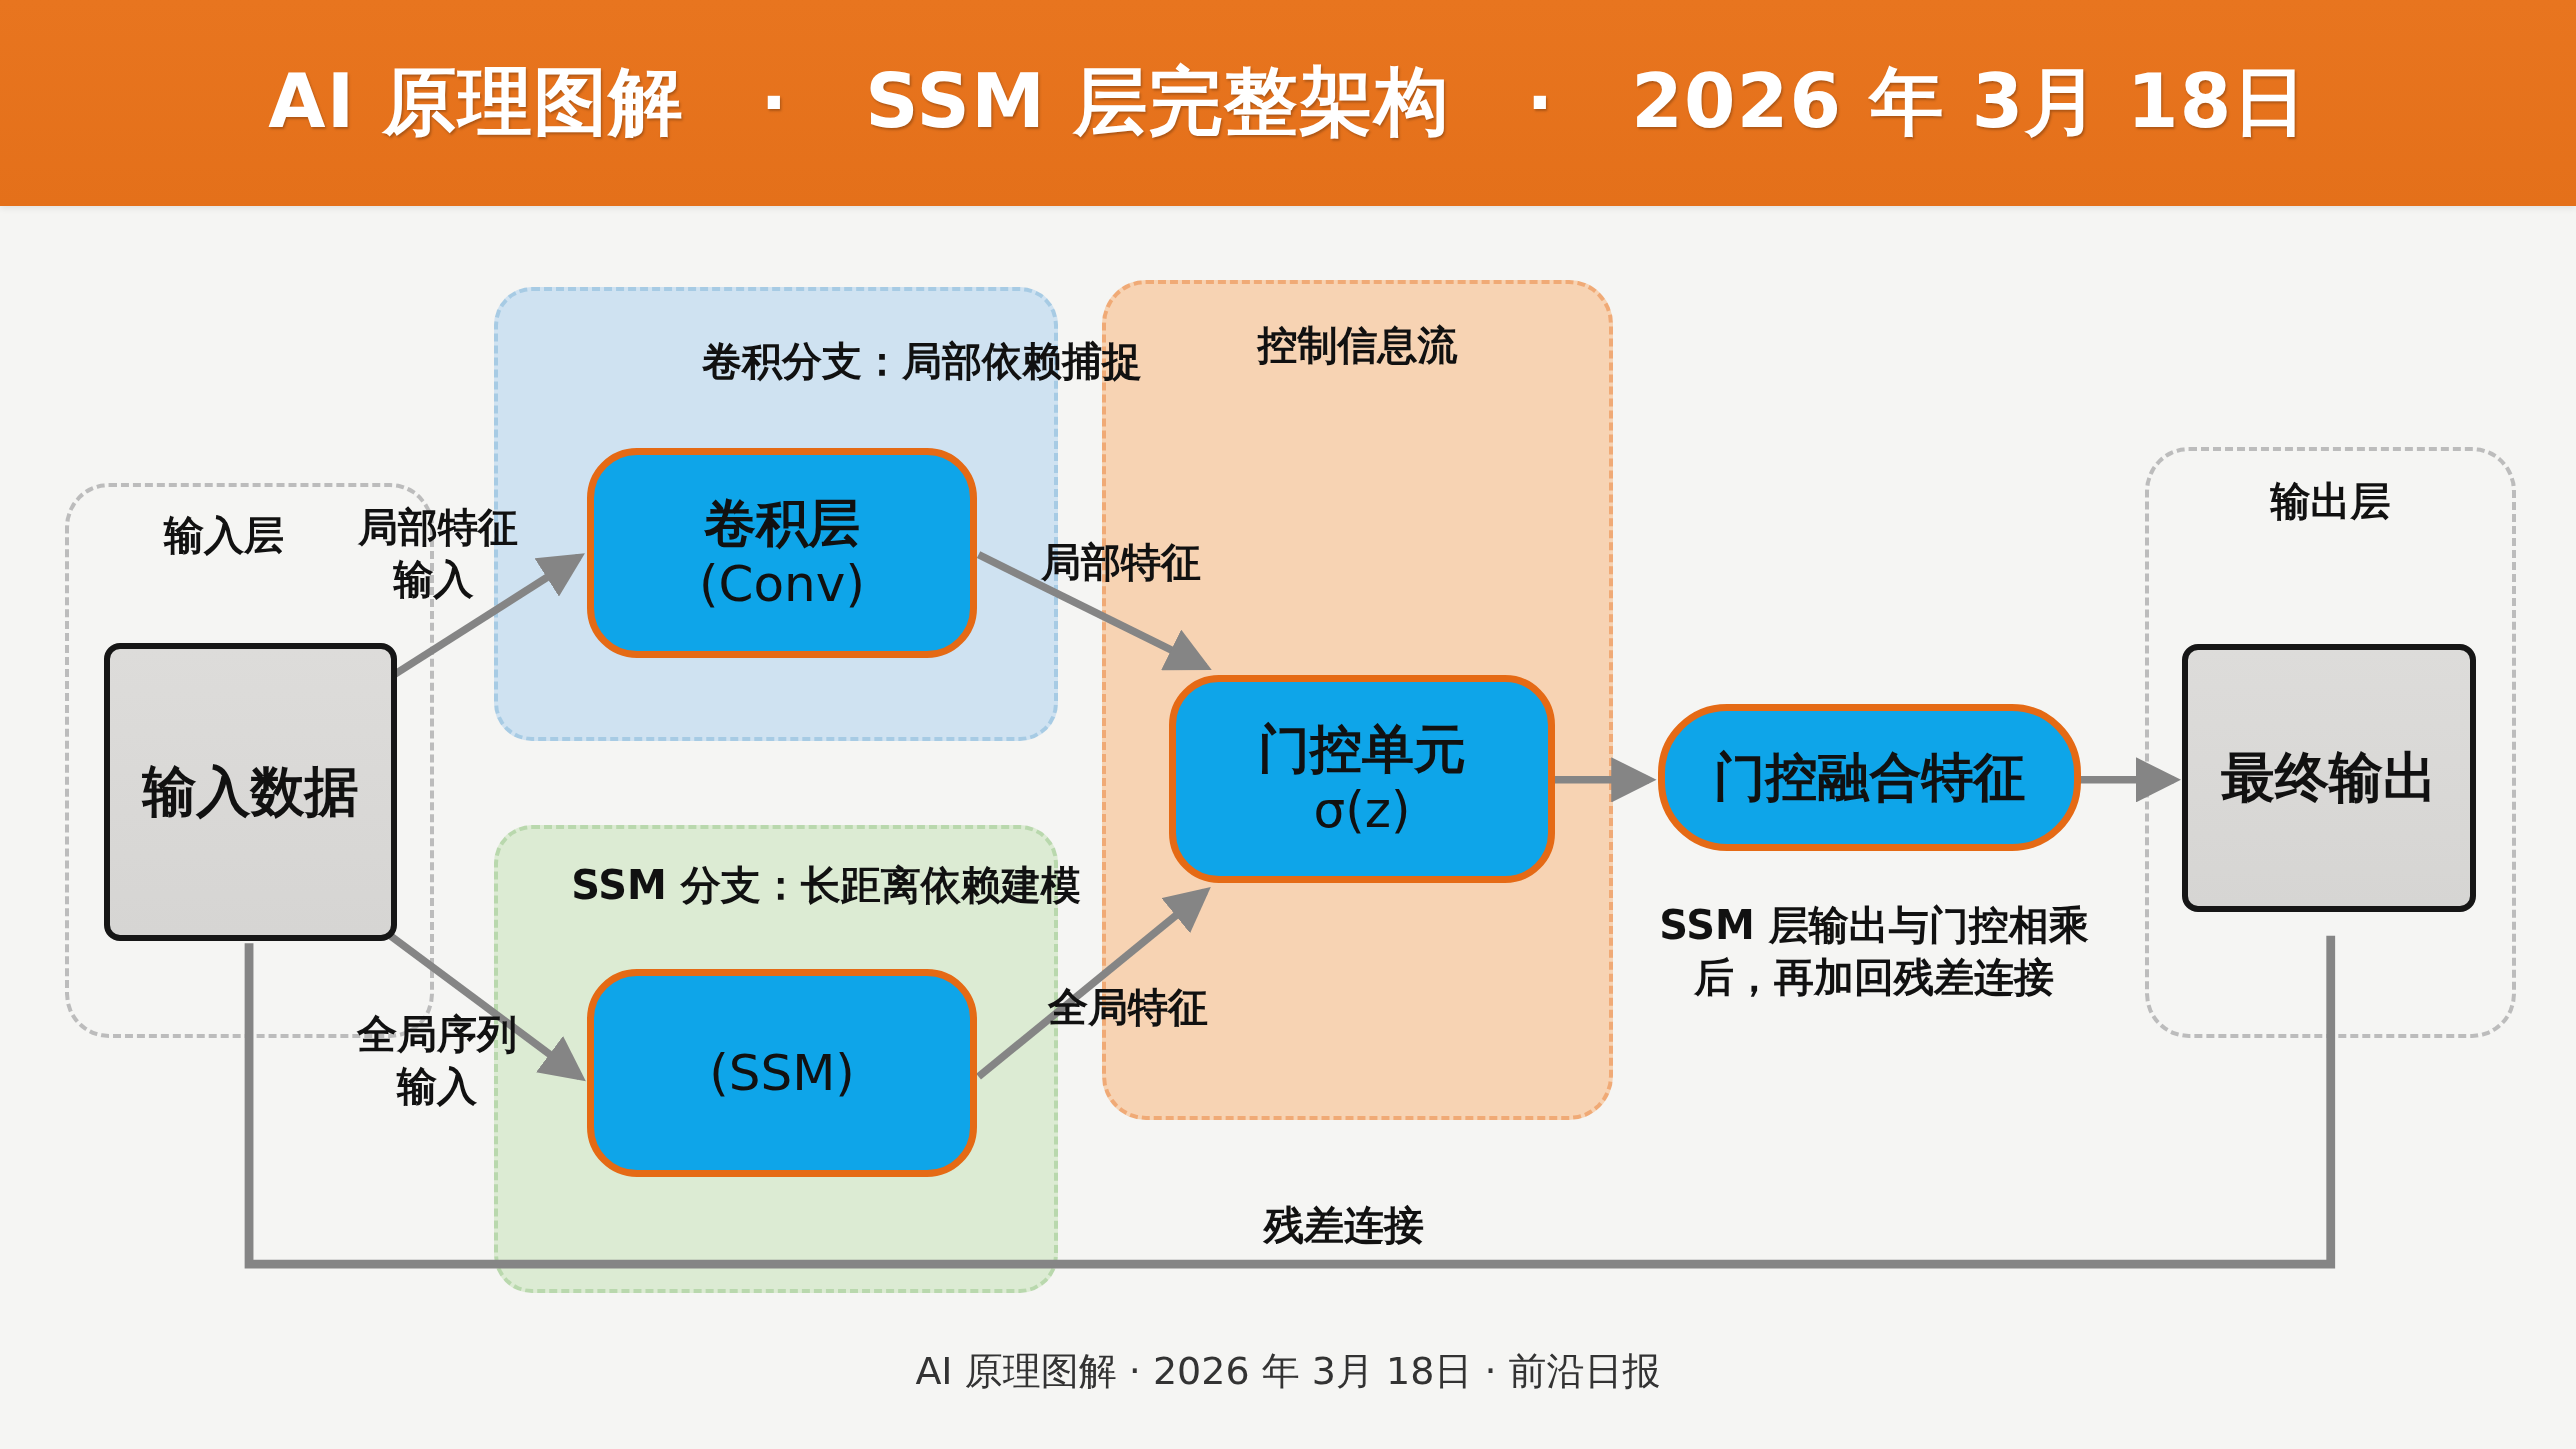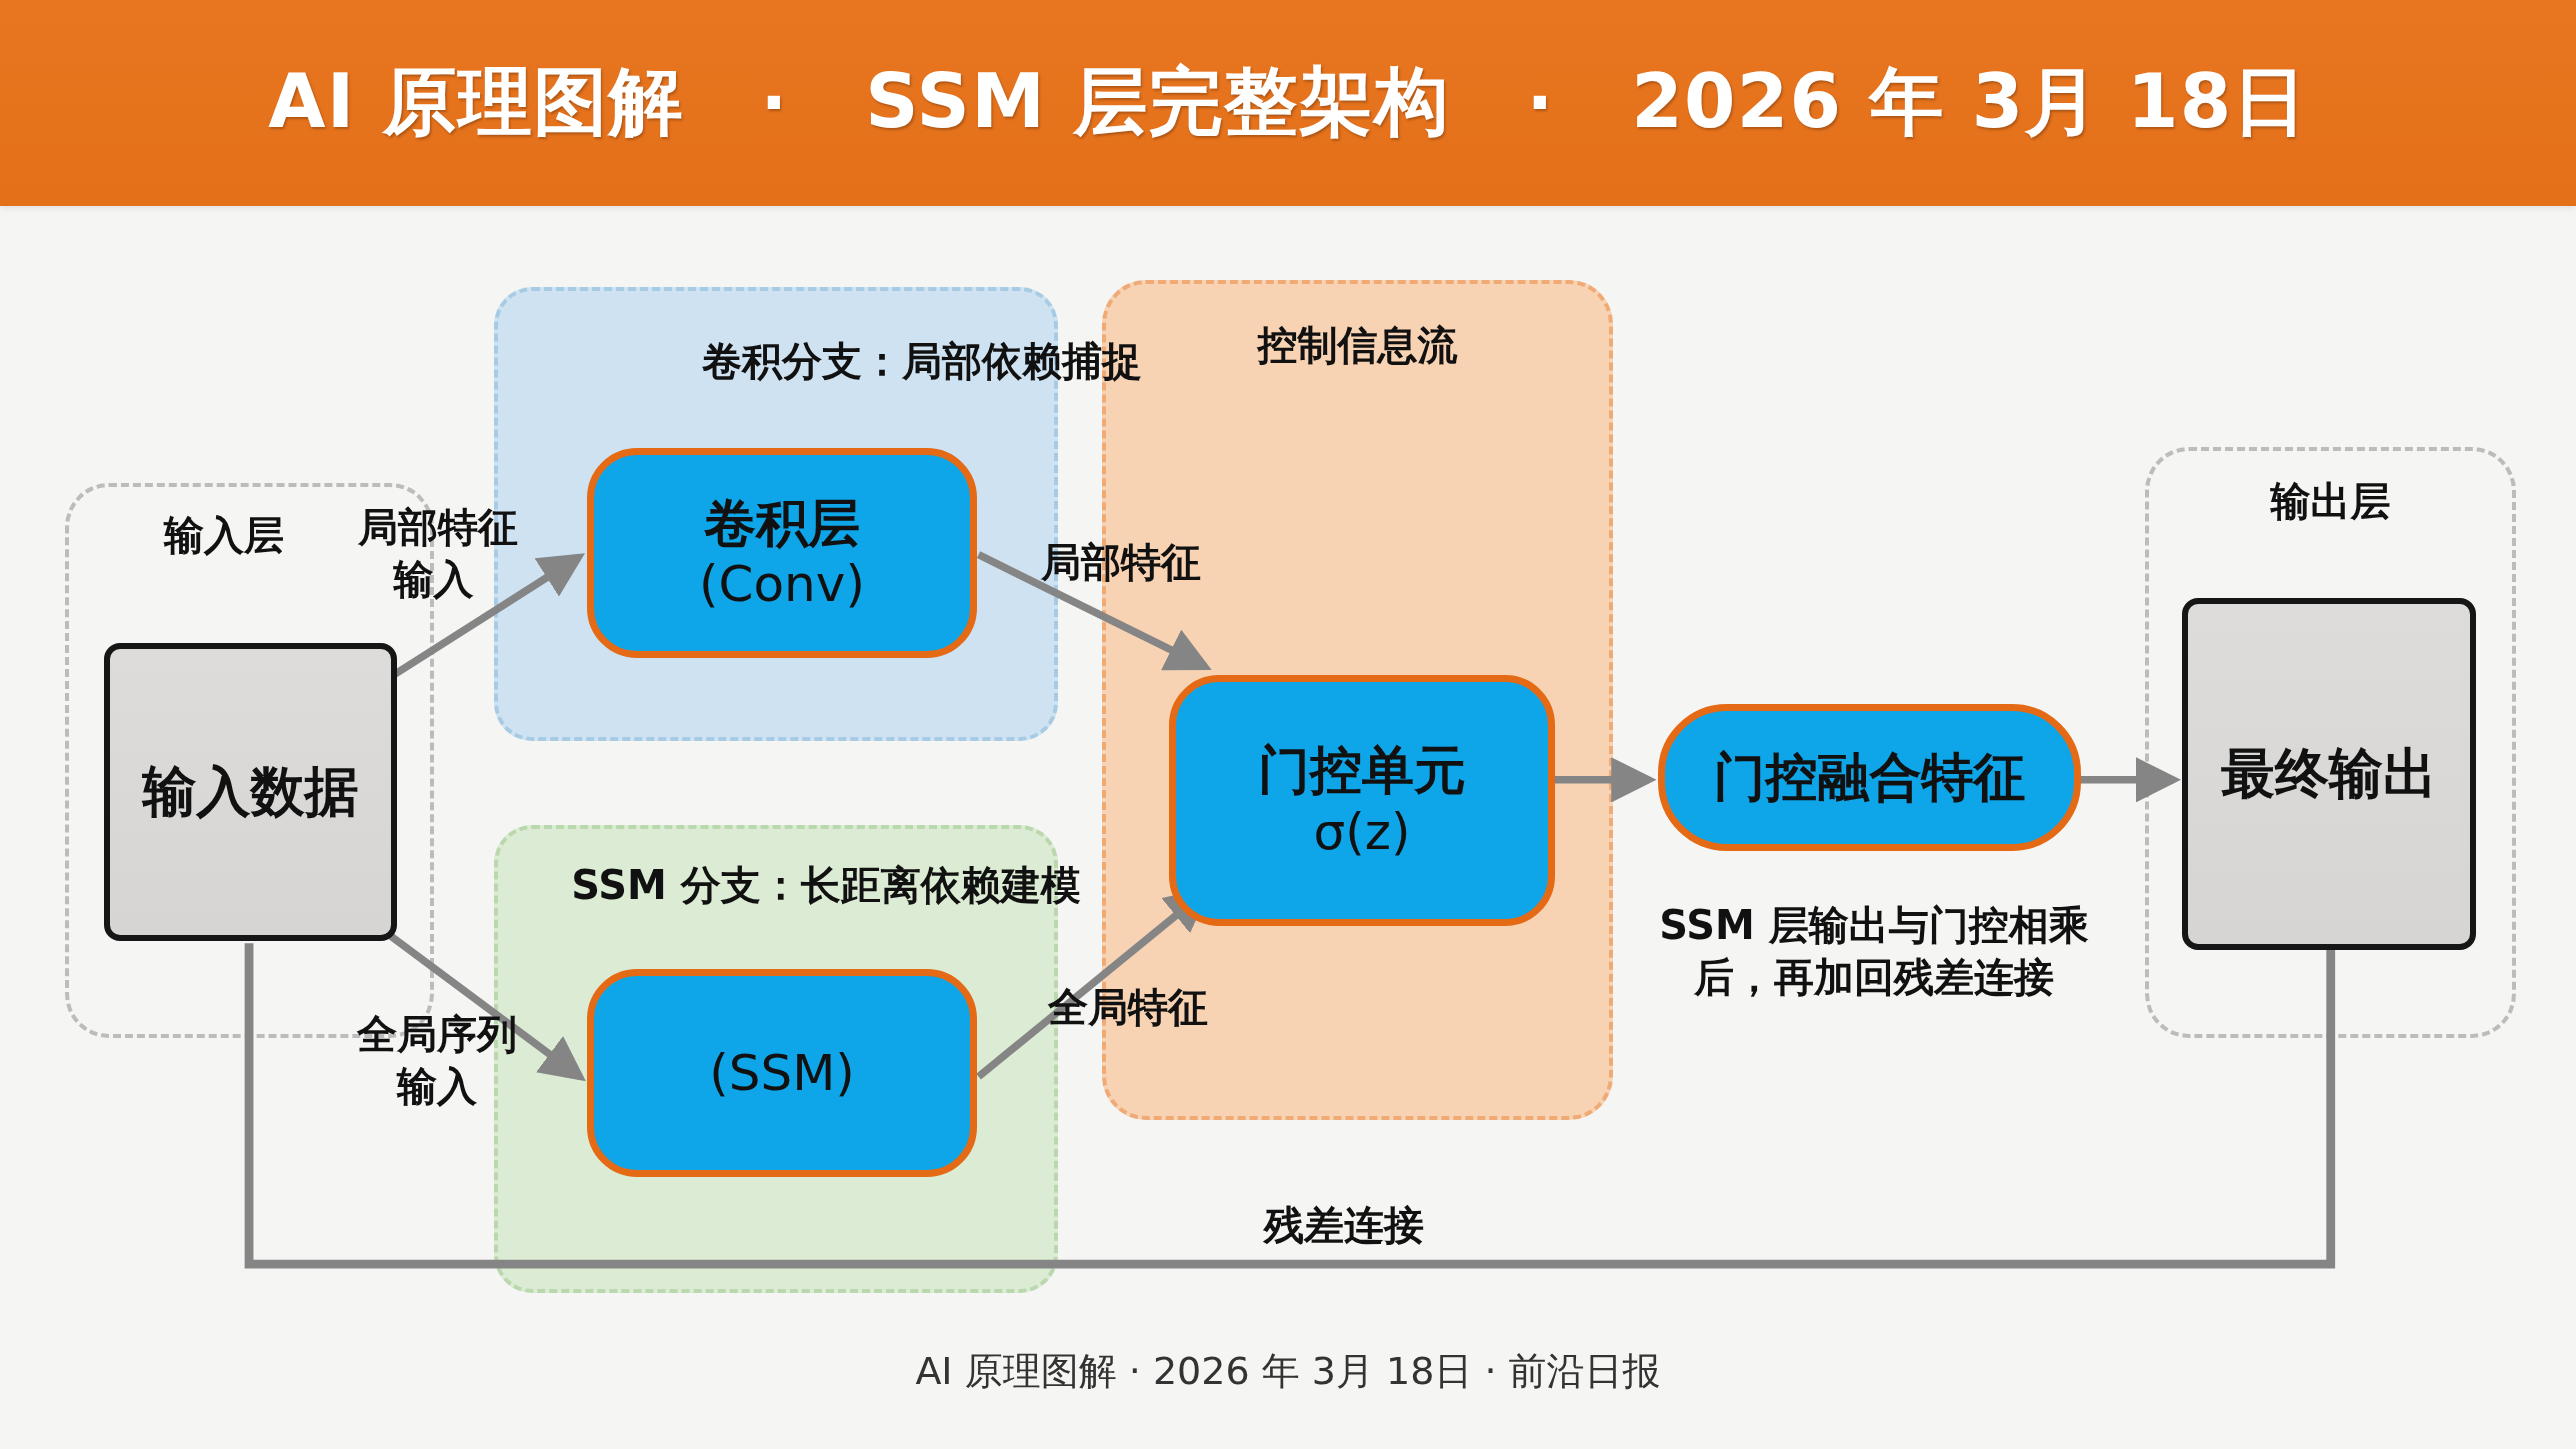--- a/index.html
+++ b/index.html
@@ -96,30 +96,30 @@
 
 <div class="abs node-orange" style="left:587px; top:448px; width:390px; height:210px;">
   <span>卷积层</span>
   <span class="sub">(Conv)</span>
 </div>
 
 <div class="abs node-orange" style="left:587px; top:969px; width:390px; height:208px;">
   <span class="sub">(SSM)</span>
 </div>
 
-<div class="abs node-orange" style="left:1169px; top:675px; width:386px; height:251px;">
+<div class="abs node-orange" style="left:1169px; top:675px; width:386px; height:208px;">
   <span>门控单元</span>
   <span class="sub">σ(z)</span>
 </div>
 
 <div class="abs node-orange" style="left:1658px; top:704px; width:423px; height:147px; border-radius:69px;">
   <span>门控融合特征</span>
 </div>
 
-<div class="abs node-gray" style="left:2182px; top:598px; width:294px; height:352px;justify-content:center;">
+<div class="abs node-gray" style="left:2182px; top:644px; width:294px; height:268px;justify-content:center;">
   <span>最终输出</span>
 </div>
 
 <div class="abs label" style="left:358px; top:501px; width:151px;">
   <div>局部特征</div>
   <div>输入</div>
 </div>
 <div class="abs label" style="left:352px; top:1008px; width:170px;">
   <div>全局序列</div>
   <div>输入</div>

